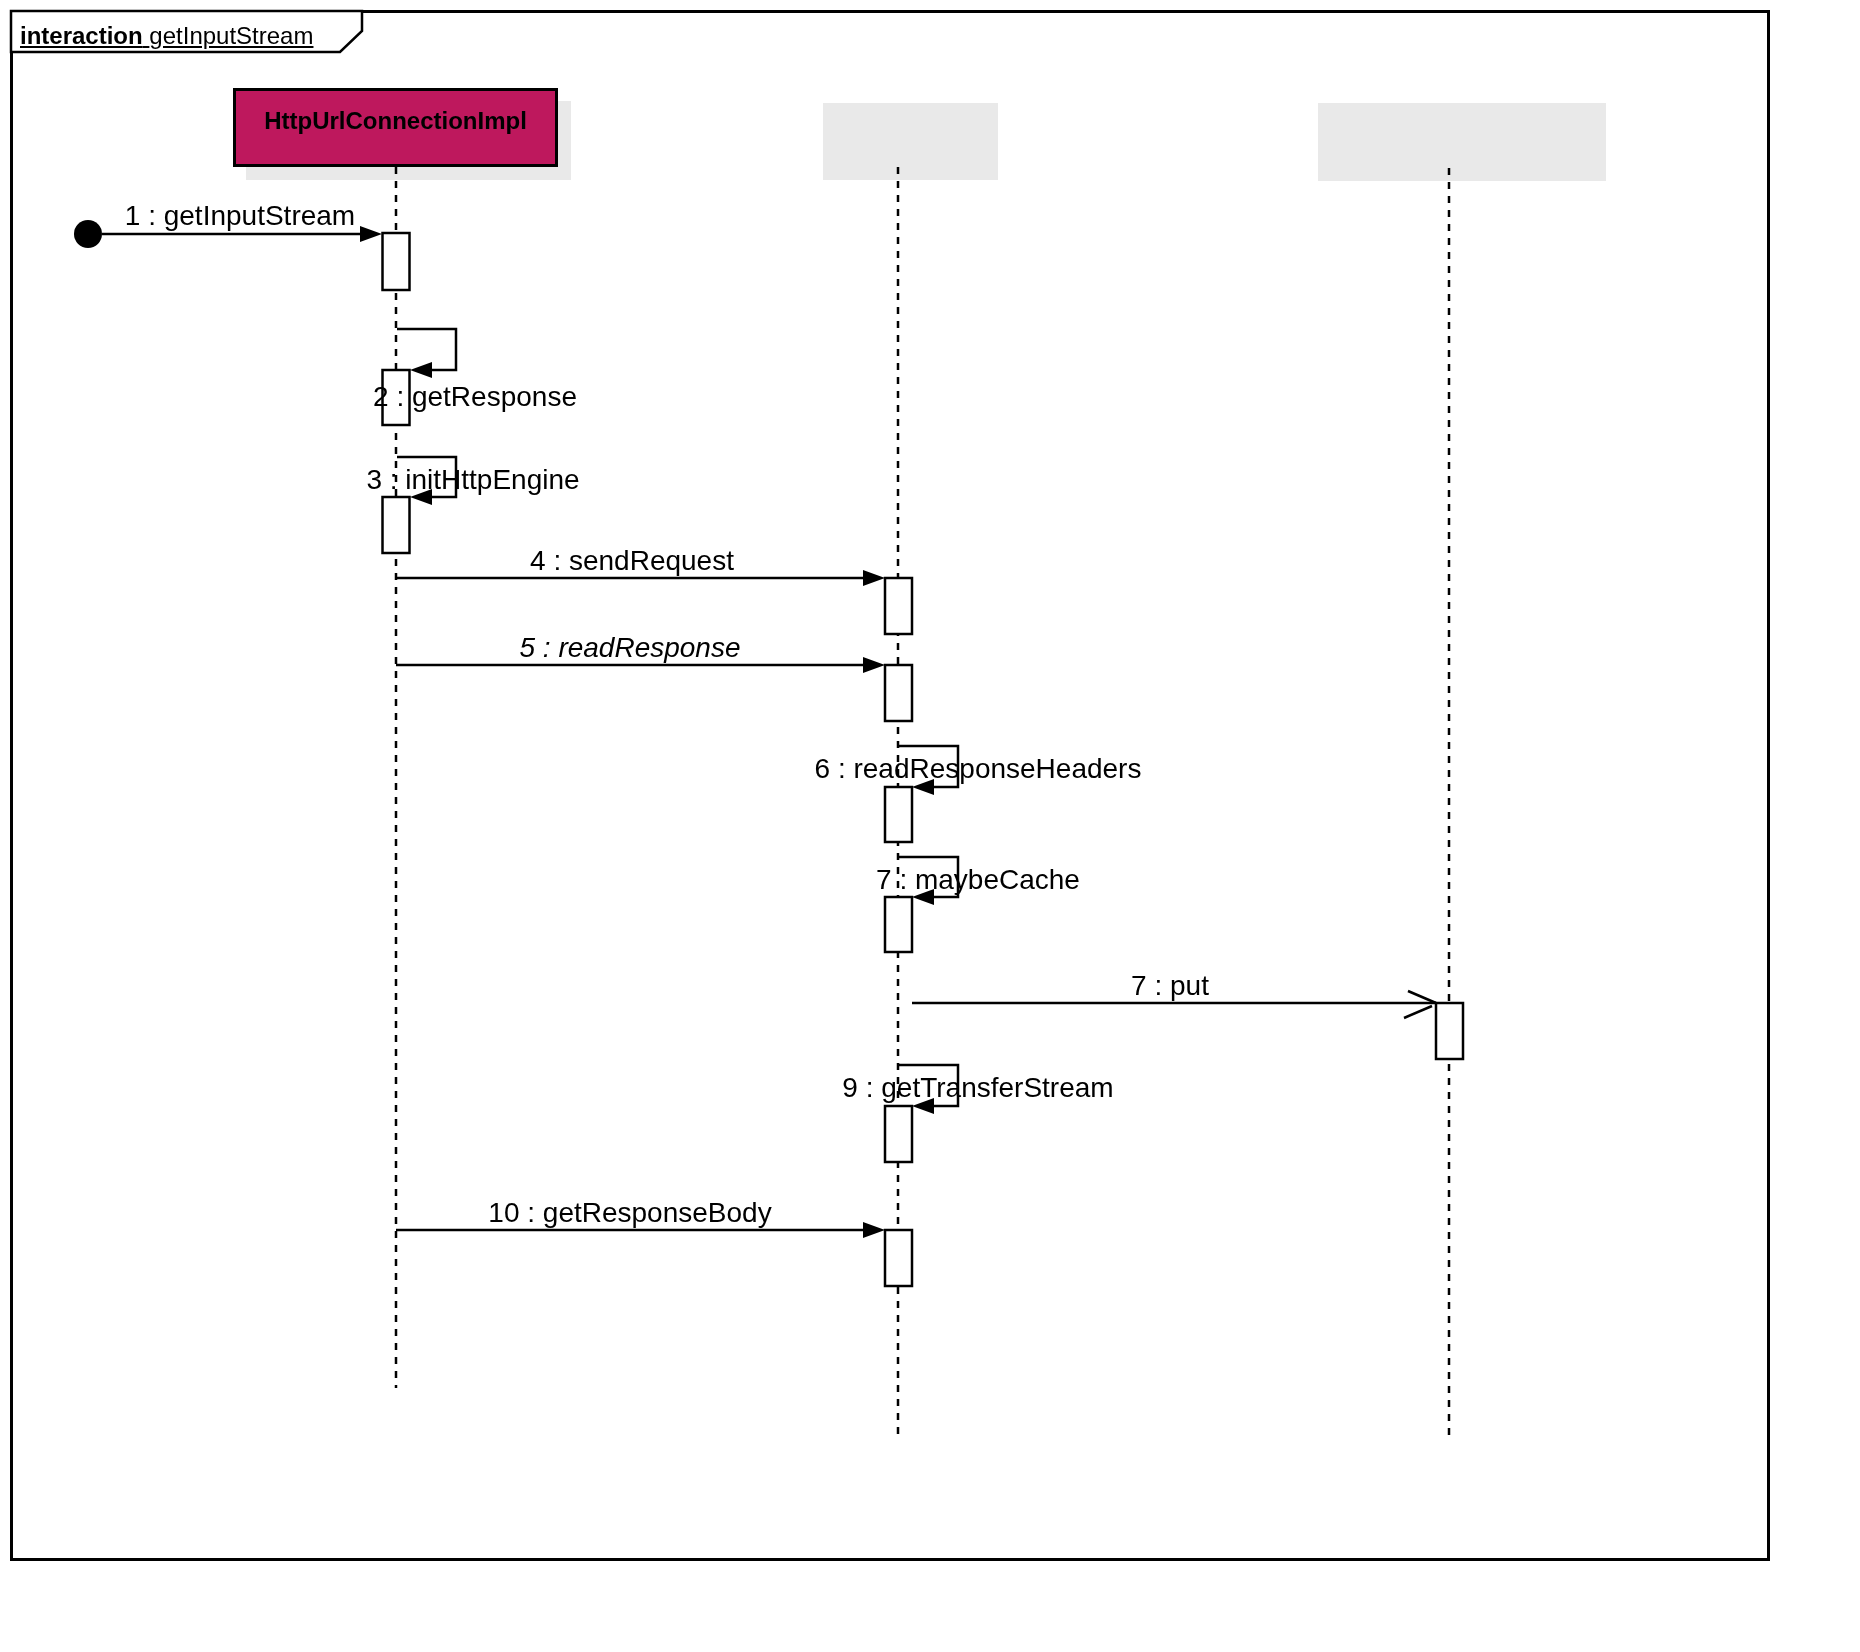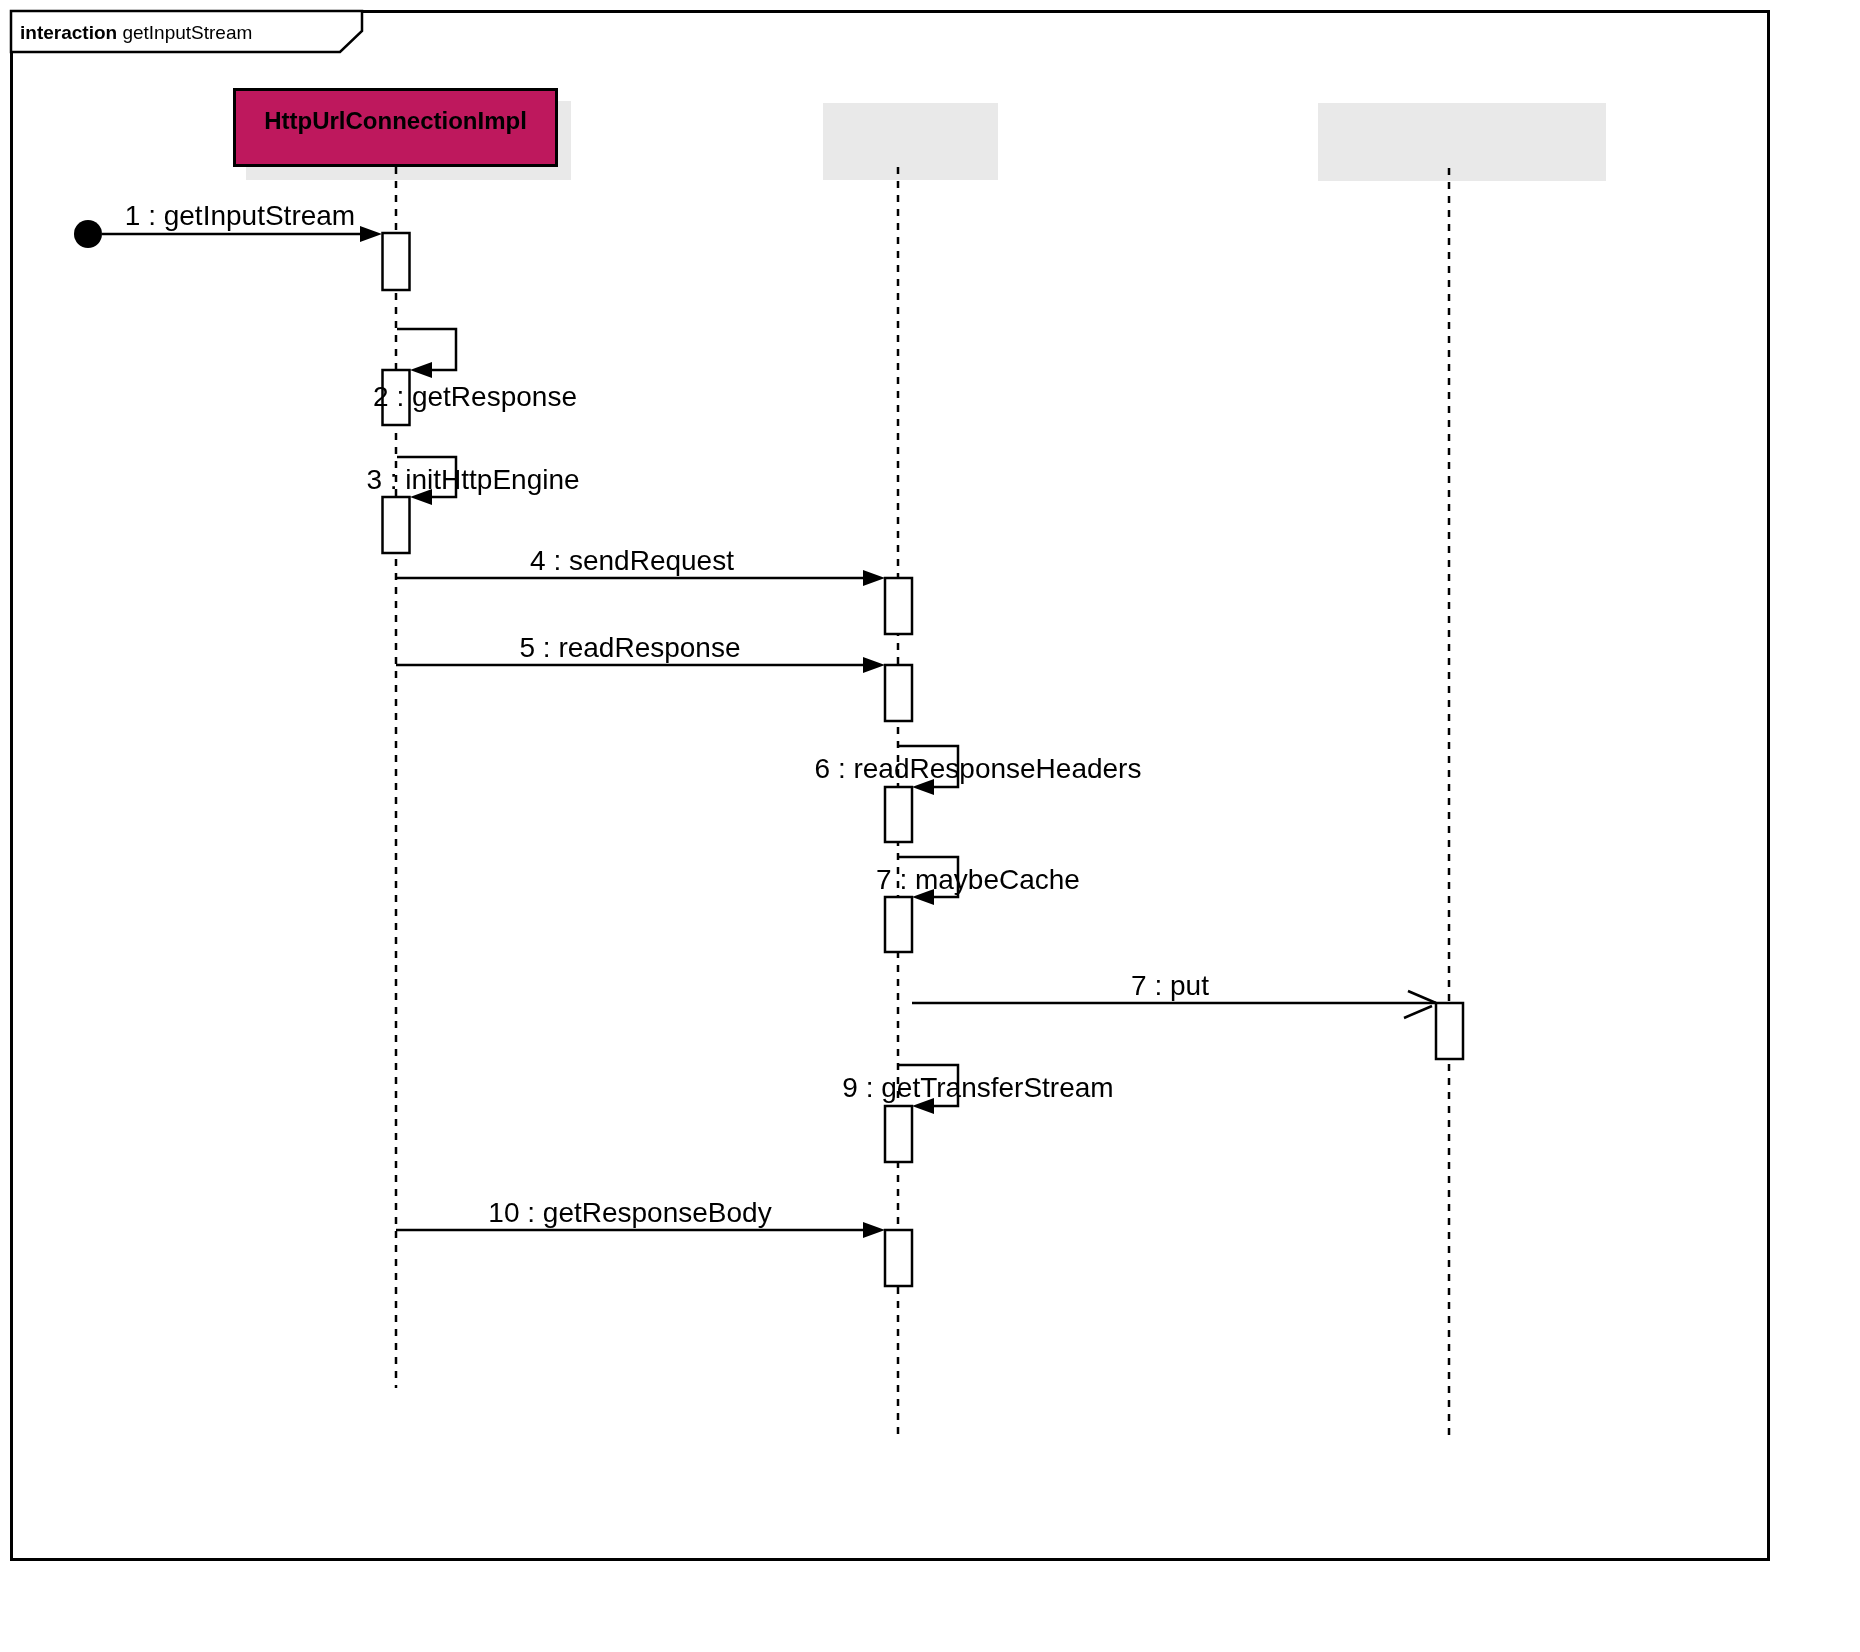--- a/index.html
+++ b/index.html
@@ -25,23 +25,24 @@
   }
   .diagram-svg {
     position: absolute;
     left: 0; top: 0;
     width: 1860px; height: 1652px;
     z-index: 3;
   }
   .frame-title {
     position: absolute;
     left: 20px; top: 22px;
-    font-size: 19px;
+    font-size: 24px;
     z-index: 4;
     white-space: nowrap;
+    text-decoration: underline;
   }
   .frame-title .kw { font-weight: bold; }
   .head-shadow {
     position: absolute;
     background: #e9e9e9;
     z-index: 1;
   }
   .lifeline-head {
     position: absolute;
     background: #be185d;
@@ -138,20 +139,20 @@
 
   <div class="frame-title">
     <span class="kw">interaction</span>
     <span>getInputStream</span>
   </div>
 
   <div class="msg-label" style="left:90px;  top:200px;  width:300px;">1 : getInputStream</div>
   <div class="msg-label" style="left:330px; top:337px;  width:290px;margin-top:44px;">2 : getResponse</div>
   <div class="msg-label" style="left:328px; top:464px;  width:290px;">3 : initHttpEngine</div>
   <div class="msg-label" style="left:432px; top:545px;  width:400px;">4 : sendRequest</div>
-  <div class="msg-label" style="left:430px; top:632px;  width:400px;">5 : readResponse</div>
+  <div class="msg-label" style="left:430px; top:632px;  width:400px;font-style:italic;">5 : readResponse</div>
   <div class="msg-label" style="left:778px; top:753px;  width:400px;">6 : readResponseHeaders</div>
   <div class="msg-label" style="left:778px; top:864px;  width:400px;">7 : maybeCache</div>
   <div class="msg-label" style="left:970px; top:970px;  width:400px;">7 : put</div>
   <div class="msg-label" style="left:778px; top:1072px; width:400px;">9 : getTransferStream</div>
   <div class="msg-label" style="left:430px; top:1197px; width:400px;">10 : getResponseBody</div>
 
 </div>
 
 </body></html>

